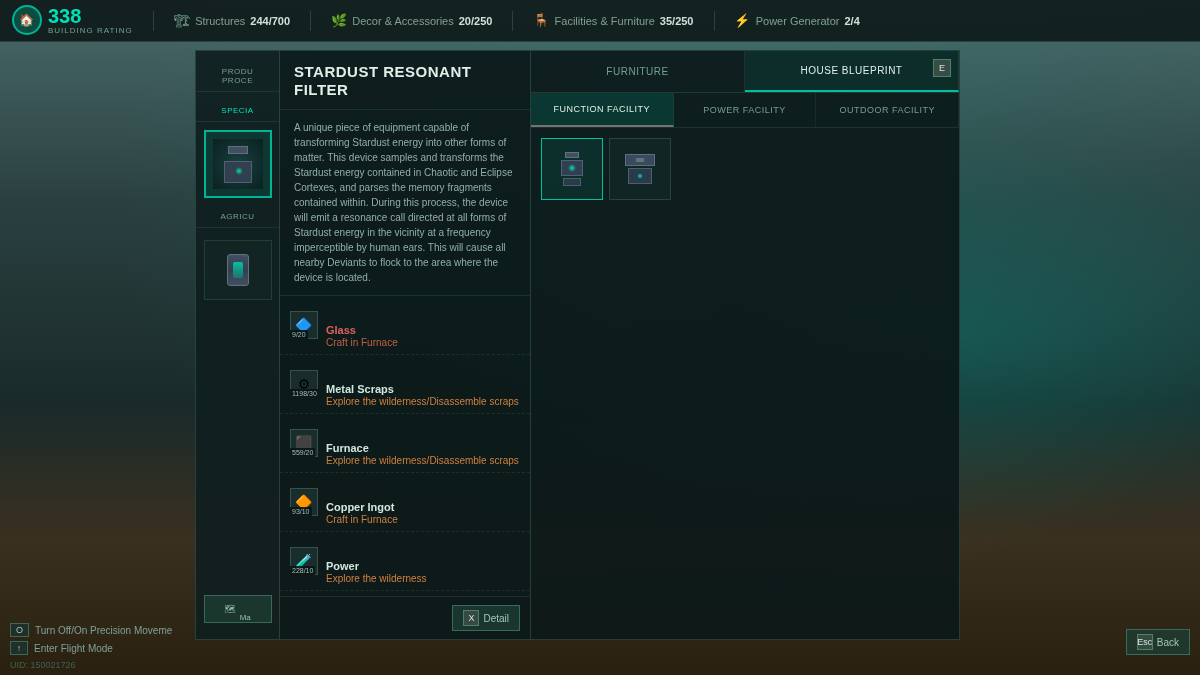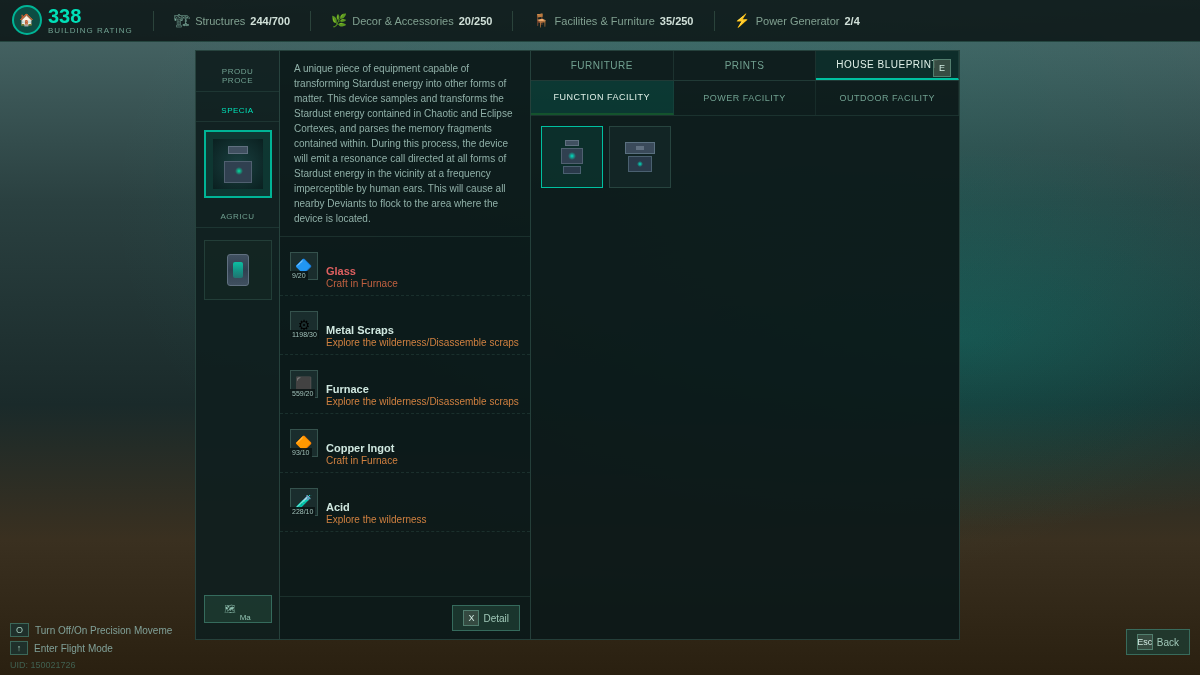--- a/index.html
+++ b/index.html
@@ -336,21 +336,21 @@
       flex: 1;
       background: rgba(12,25,25,0.93);
       border: 1px solid rgba(60,100,90,0.5);
       display: flex;
       flex-direction: column;
     }
 
     .tab-bar-top {
       display: flex;
       border-bottom: 1px solid rgba(60,100,90,0.4);
-      height: 30px;
+      height: 42px;
     }
     .tab-top {
       flex: 1;
       display: flex;
       align-items: center;
       justify-content: center;
       font-size: 10px;
       color: #70a090;
       text-transform: uppercase;
       letter-spacing: 0.5px;
@@ -394,21 +394,21 @@
       text-transform: uppercase;
       letter-spacing: 0.5px;
       cursor: pointer;
       border-right: 1px solid rgba(60,100,90,0.2);
       text-align: center;
       padding: 0 4px;
     }
     .tab-sub.active {
       color: #e0f0e8;
       background: rgba(0,180,150,0.18);
-      border-bottom: 2px solid #14532d;
+      border-bottom: 2px solid #737373;
       justify-content: center;
     }
 
     
     .items-area {
       flex: 1;
       padding: 10px;
       display: flex;
       flex-wrap: wrap;
       align-content: flex-start;
@@ -633,20 +633,23 @@
 
     <div style="margin-top: auto; padding: 6px;">
       <div class="sidebar-map-btn">
         <span>🗺</span>
         <span style="font-size:8px;margin-top:16px;">Ma</span>
       </div>
     </div>
   </div>
 
   <div class="detail-panel">
+    <div class="detail-header">
+      <div class="detail-title">STARDUST RESONANT FILTER</div>
+    </div>
 
     <div class="detail-description">A unique piece of equipment capable of transforming Stardust energy into other forms of matter. This device samples and transforms the Stardust energy contained in Chaotic and Eclipse Cortexes, and parses the memory fragments contained within. During this process, the device will emit a resonance call directed at all forms of Stardust energy in the vicinity at a frequency imperceptible by human ears. This will cause all nearby Deviants to flock to the area where the device is located.</div>
 
 
     <div class="materials-list">
 
       <div class="material-item">
         <div class="material-icon">
           <div class="material-icon-inner">🔷</div>
           <span class="material-qty">9/20</span>
@@ -689,44 +692,41 @@
           <div class="material-source orange">Craft in Furnace</div>
         </div>
       </div>
 
       <div class="material-item">
         <div class="material-icon">
           <div class="material-icon-inner">🧪</div>
           <span class="material-qty">228/10</span>
         </div>
         <div class="material-info">
-          <div class="material-name">Acid</div>
+          <div class="material-name">Power</div>
           <div class="material-source orange">Explore the wilderness</div>
         </div>
       </div>
     </div>
 
     <div class="detail-footer">
       <div class="detail-btn">
         <span class="detail-btn-key">X</span>
         <span>Detail</span>
       </div>
     </div>
   </div>
 
   <div class="right-panel" style="position:relative;">
 
     <div class="tab-e-key" style="position:absolute; right:8px; top:8px; z-index:5;">E</div>
 
     <div class="tab-bar-top">
       <div class="tab-top">
         <span>FURNITURE</span>
-      </div>
-      <div class="tab-top">
-        <span>PRINTS</span>
       </div>
       <div class="tab-top active" style="">
         <span>HOUSE BLUEPRINT</span>
       </div>
     </div>
 
     <div class="tab-bar-sub">
       <div class="tab-sub active">
         <span>FUNCTION FACILITY</span>
       </div>

